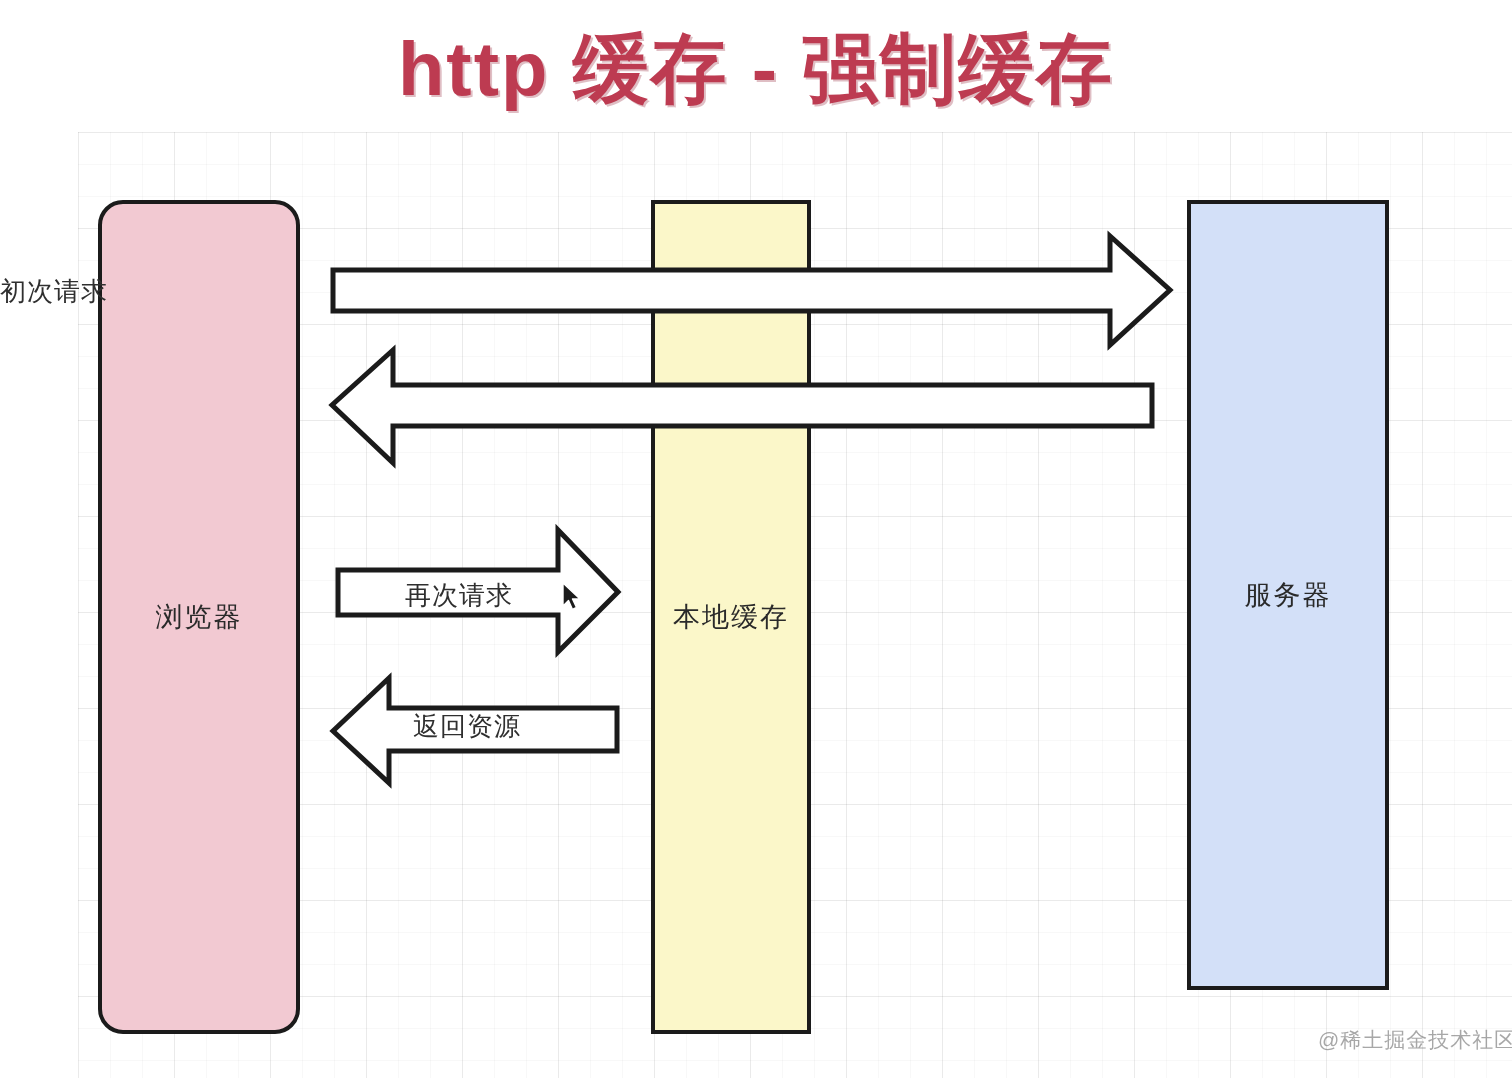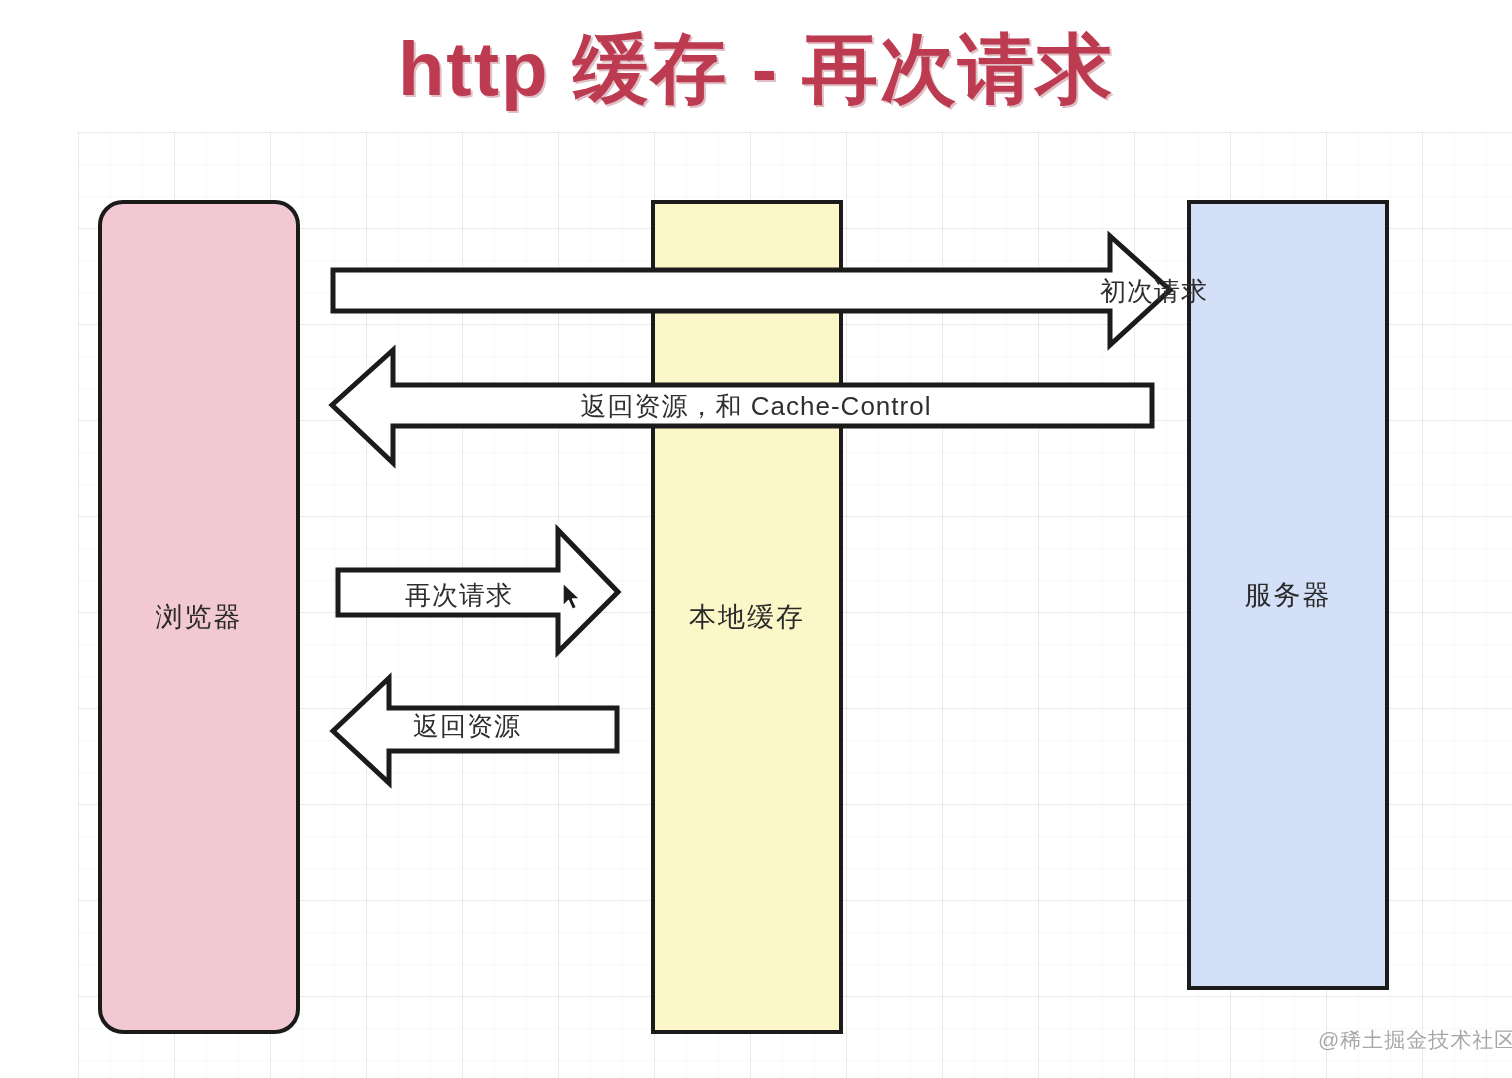--- a/index.html
+++ b/index.html
@@ -75,21 +75,21 @@
     font-size: 27px;
     color: #2a2a2a;
     letter-spacing: 2px;
   }
   #col-browser {
     left: 98px; top: 200px; width: 202px; height: 834px;
     background: #f2c9d2;
     border-radius: 25px;
   }
   #col-cache {
-    left: 651px; top: 200px; width: 192px; height: 834px;
+    left: 651px; top: 200px; width: 160px; height: 834px;
     background: #fbf7c9;
   }
   #col-server {
     left: 1187px; top: 200px; width: 202px; height: 790px;
     background: #d3e0f8;
   }
   .col-label { pointer-events: none; }
 
   
   #arrow-layer {
@@ -104,21 +104,21 @@
     stroke-width: 5;
     stroke-linejoin: miter;
   }
   .arrow-label {
     position: absolute;
     font-size: 26px;
     color: #2f2f2f;
     letter-spacing: 1px;
     white-space: nowrap;
   }
-  #label-first   { left: 0;   top: 274px; width: 1208px; text-align: right; }
+  #label-first   { left: 0;   top: 274px; width: 1208px; text-align: left; }
   #label-return-cc { left: 0; top: 389px; width: 1512px; text-align: center; }
   #label-again   { left: 344px; top: 578px; width: 230px; text-align: center; }
   #label-return  { left: 352px; top: 709px; width: 230px; text-align: center; }
 
   
   #cursor {
     position: absolute;
     left: 561px;
     top: 582px;
     width: 22px;
@@ -137,21 +137,21 @@
   }
 </style>
 </head>
 <body>
 
 <div id="canvas">
 
   <div id="grid"></div>
   <div id="grid-fine"></div>
 
-  <div id="title">http 缓存 - 再次请求</div>
+  <div id="title">http 缓存 - 强制缓存</div>
 
   <div class="column-box" id="col-browser">
     <span class="col-label">浏览器</span>
   </div>
   <div class="column-box" id="col-cache">
     <span class="col-label">本地缓存</span>
   </div>
   <div class="column-box" id="col-server">
     <span class="col-label">服务器</span>
   </div>
@@ -161,21 +161,20 @@
     <polygon class="arrow-shape" points="333,270 1110,270 1110,236 1170,290 1110,345 1110,311 333,311"></polygon>
 
     <polygon class="arrow-shape" points="1152,385 393,385 393,350 332,405 393,463 393,426 1152,426"></polygon>
 
     <polygon class="arrow-shape" points="338,570 558,570 558,530 618,592 558,652 558,615 338,615"></polygon>
 
     <polygon class="arrow-shape" points="617,708 389,708 389,678 333,731 389,783 389,751 617,751"></polygon>
   </svg>
 
   <div class="arrow-label" id="label-first">初次请求</div>
-  <div class="arrow-label" id="label-return-cc">返回资源，和 Cache-Control</div>
   <div class="arrow-label" id="label-again">再次请求</div>
   <div class="arrow-label" id="label-return">返回资源</div>
 
   <svg id="cursor" viewBox="0 0 22 32" xmlns="http://www.w3.org/2000/svg">
     <path d="M2,1 L2,24 L7.5,18.5 L11.5,27.5 L15.5,25.5 L11.5,17 L19,17 Z" fill="#1b1b1b" stroke="#ffffff" stroke-width="1.4" stroke-linejoin="round"></path>
   </svg>
 
   <div id="watermark">@稀土掘金技术社区</div>
 
 </div>

